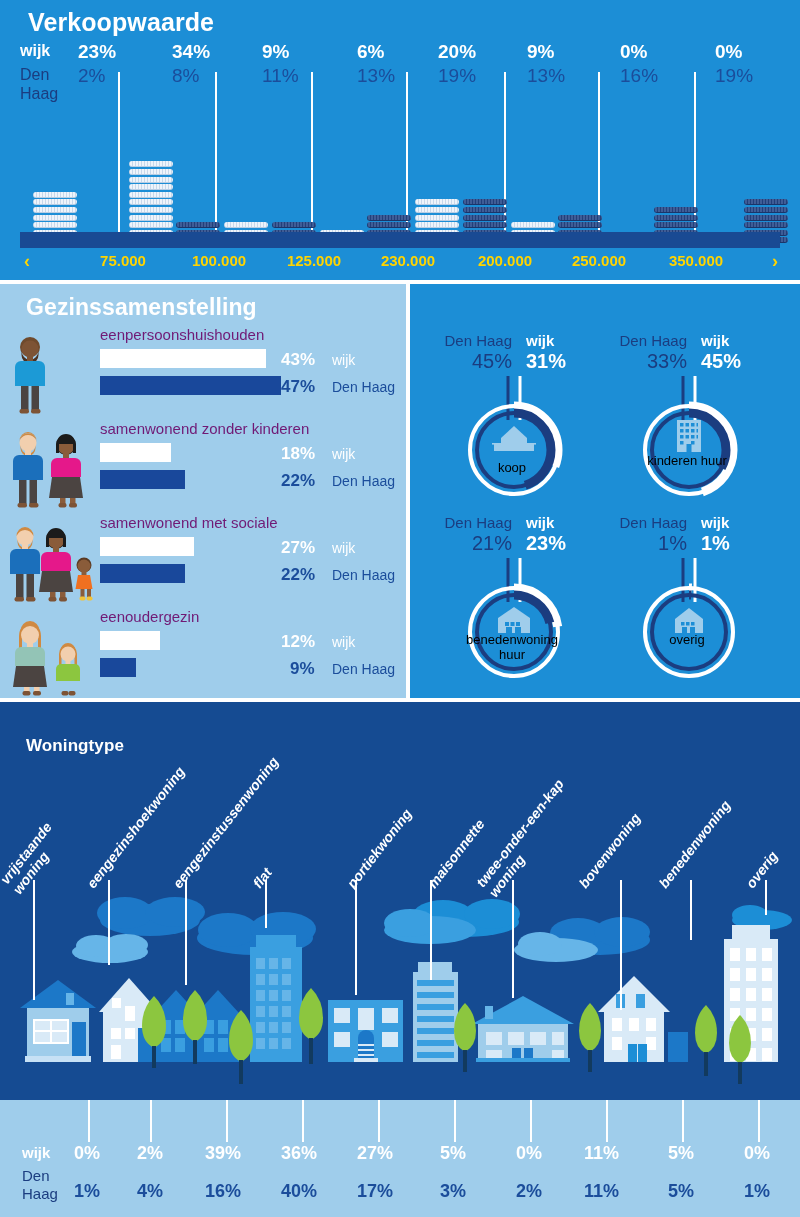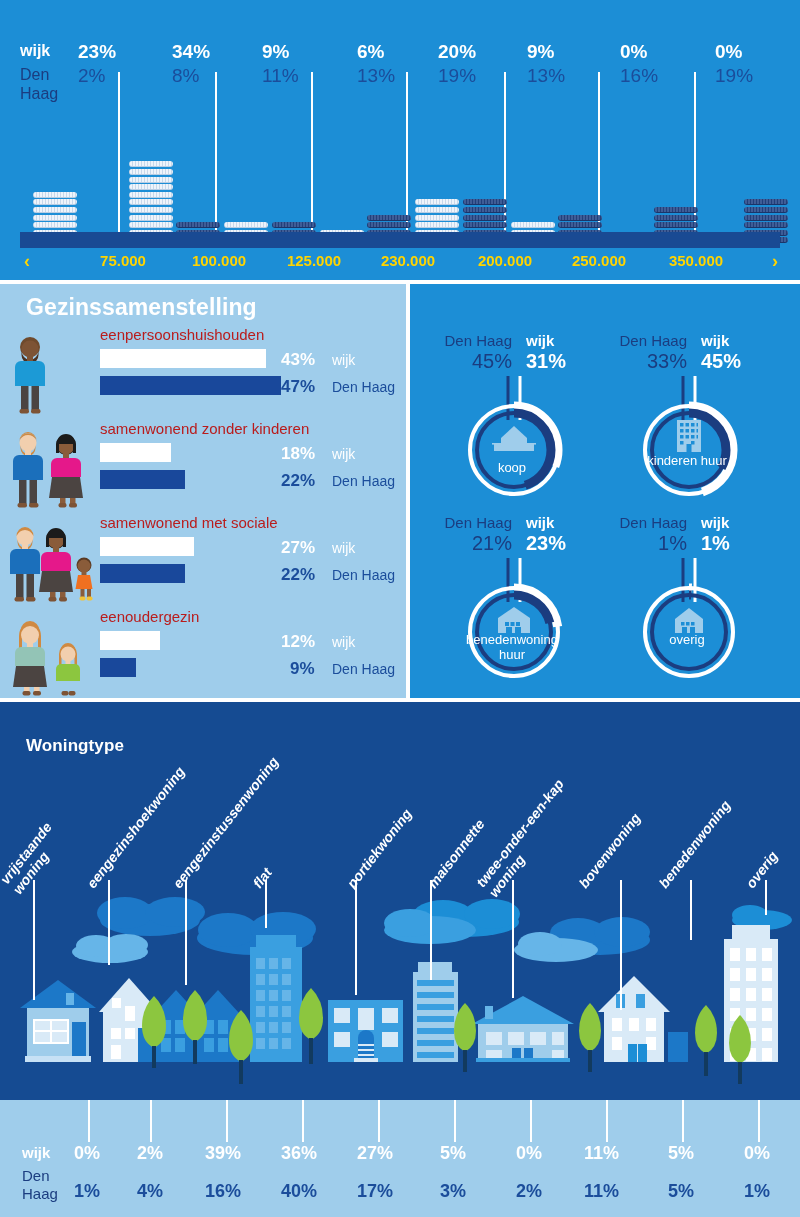--- a/index.html
+++ b/index.html
@@ -33,41 +33,41 @@
   #vk-ground{position:absolute;left:20px;top:232px;width:760px;height:16px;background:#194a93;}
   #vk-axis{position:absolute;left:0;top:252px;width:800px;height:26px;}
   .ax-lab{position:absolute;top:0;font-size:15px;font-weight:bold;color:#ffd400;text-align:center;}
   .ax-arrow{position:absolute;top:-1px;font-size:18px;font-weight:bold;color:#ffd400;}
 
   
   #sec-gezin{left:0;top:284px;width:406px;height:414px;background:#9fcdeb;}
   #gezin-title{position:absolute;left:26px;top:10px;font-size:23px;}
   .fam-row{position:absolute;left:0;width:406px;}
   .fam-icons{position:absolute;left:8px;bottom:0;height:78px;width:92px;}
-  .fam-label{position:absolute;left:100px;top:0;font-size:15px;color:#b91c1c;}
+  .fam-label{position:absolute;left:100px;top:0;font-size:15px;color:#701a75;}
   .fam-bar{position:absolute;left:100px;height:19px;}
   .fam-bar.w{background:#ffffff;}
   .fam-bar.d{background:#19489b;}
   .fam-pct{position:absolute;font-size:17px;font-weight:bold;}
   .fam-pct.w{color:#ffffff;}
   .fam-pct.d{color:#1b4d9b;font-weight:bold;}
   .fam-leg{position:absolute;font-size:14px;}
   .fam-leg.w{color:#ffffff;}
   .fam-leg.d{color:#1b4d9b;}
 
   
   #sec-eigen{left:410px;top:284px;width:390px;height:414px;background:#1c8ed6;}
   #eigen-title{position:absolute;left:22px;top:10px;font-size:23px;}
   .donut{position:absolute;width:175px;height:185px;}
   .dn-dh-lab{position:absolute;font-size:15px;color:#1b3d80;text-align:right;width:76px;left:-2px;top:0;}
   .dn-dh-val{position:absolute;font-size:20px;color:#1b3d80;text-align:right;width:76px;left:-2px;top:18px;}
   .dn-wk-lab{position:absolute;font-size:15px;font-weight:bold;color:#ffffff;left:88px;top:0;}
   .dn-wk-val{position:absolute;font-size:20px;font-weight:bold;color:#ffffff;left:88px;top:18px;}
   .dn-svg{position:absolute;left:6px;top:44px;}
-  .dn-cap{position:absolute;width:120px;left:14px;text-align:center;color:#ffffff;font-size:13px;line-height:15px;}
+  .dn-cap{position:absolute;width:120px;left:14px;text-align:center;color:#000000;font-size:13px;line-height:15px;}
 
   
   #sec-woning{left:0;top:702px;width:800px;height:515px;background:#154b92;}
   #woning-title{position:absolute;left:26px;top:34px;font-size:17px;z-index:6;}
   .wt-lab{position:absolute;color:#ffffff;font-size:14px;font-style:italic;font-weight:bold;
           transform-origin:0 100%;transform:rotate(-52deg);white-space:nowrap;text-align:left;z-index:5;}
   .wt-lab span{display:block;line-height:16px;}
   .wt-tick{position:absolute;width:2px;background:#ffffff;z-index:4;}
   #skyline{position:absolute;left:0;top:880px;width:800px;height:220px;overflow:hidden;}
   #wt-ground{position:absolute;left:0;top:1100px;width:800px;height:117px;background:#9fcdeb;}
@@ -79,20 +79,21 @@
   .wt-col{position:absolute;top:0;width:60px;text-align:left;}
   .wt-wijk{font-size:18px;font-weight:bold;color:#ffffff;line-height:26px;}
   .wt-dh{font-size:18px;font-weight:bold;color:#1b4d9b;line-height:26px;margin-top:12px;}
 </style>
 </head>
 <body>
 
 <div id="page">
 
   <div class="panel" id="sec-verkoop">
+    <div class="ttl" id="verkoop-title">Verkoopwaarde</div>
 
     <div id="vk-rowlabels">
       <div class="vk-lab-wijk">wijk</div>
       <div class="vk-lab-dh">Den</div>
       <div class="vk-lab-dh" style="margin-top:0">Haag</div>
     </div>
 
     <div class="vk-col" style="left:78px">
         <div class="vk-wijk">23%</div>
         <div class="vk-dh">2%</div>

